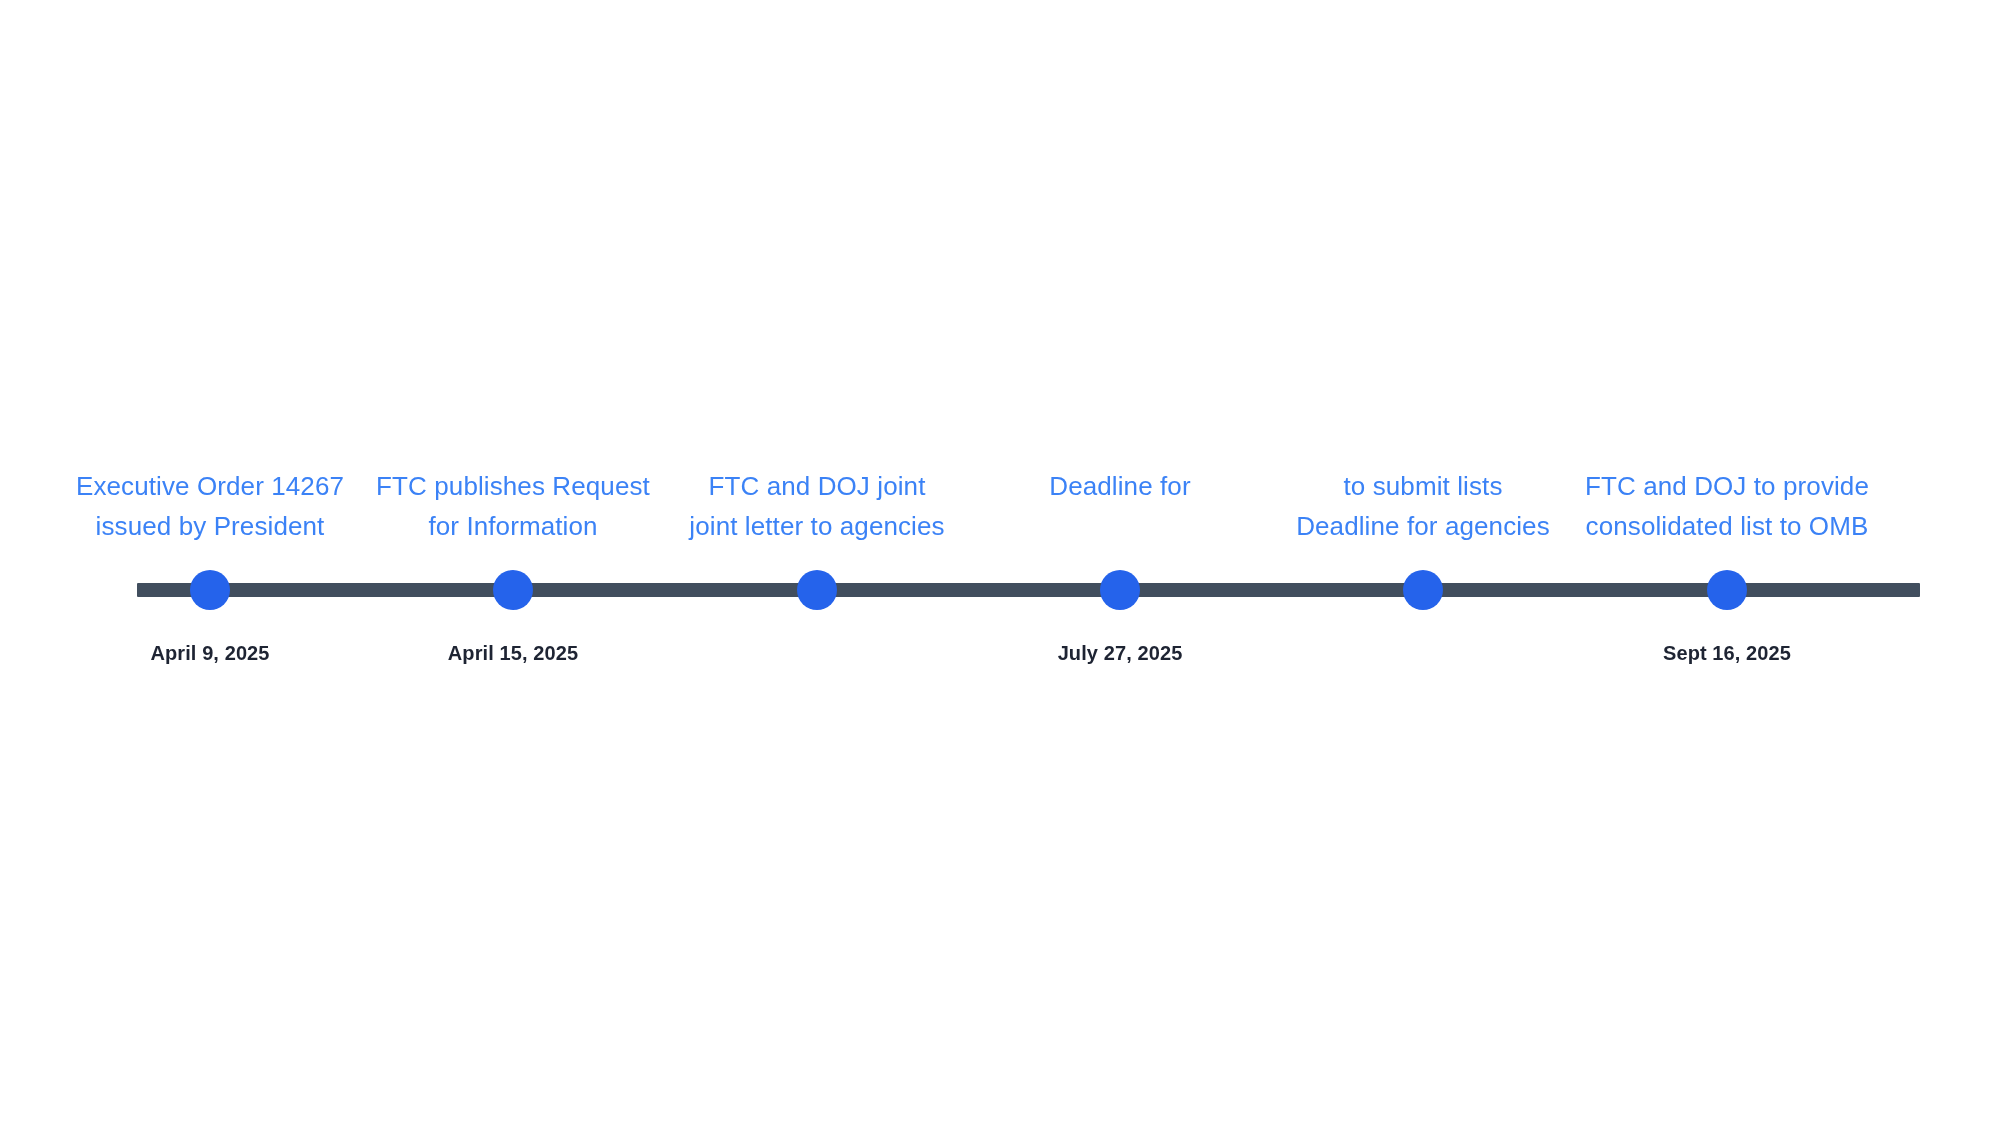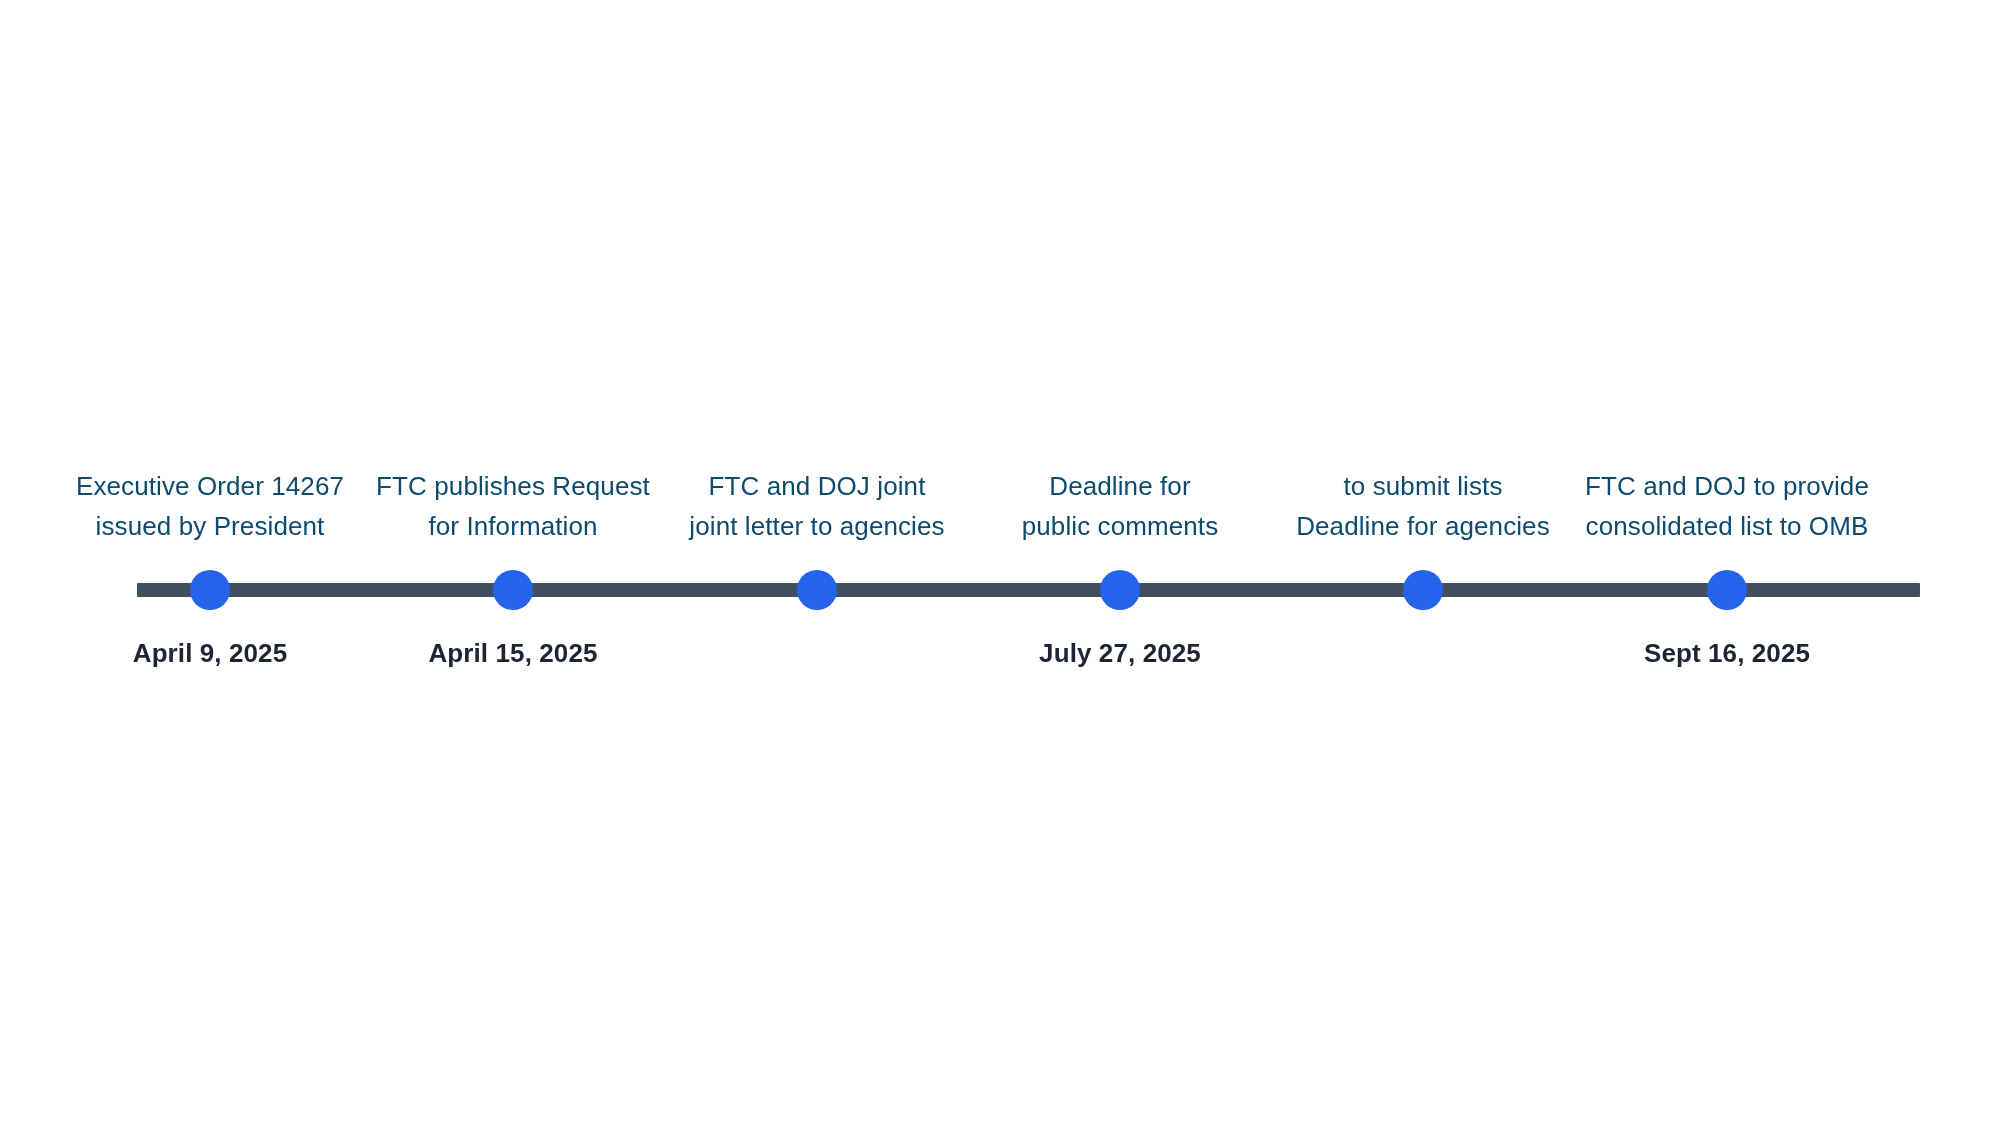--- a/index.html
+++ b/index.html
@@ -45,21 +45,21 @@
   }
 
   .milestone-label {
     position: absolute;
     left: 0;
     width: 340px;
     top: 466px;
     text-align: center;
     font-size: 26px;
     line-height: 40px;
-    color: #0c4a6e;
+    color: #3b82f6;
     font-weight: 400;
     letter-spacing: 0.1px;
     pointer-events: auto;
   }
 
   .milestone-dot {
     position: absolute;
     left: 50%;
     top: 590px;
     width: 40px;
@@ -70,21 +70,21 @@
     background: #2563eb;
     pointer-events: auto;
   }
 
   .milestone-date {
     position: absolute;
     left: 0;
     width: 340px;
     top: 636px;
     text-align: center;
-    font-size: 26px;
+    font-size: 20px;
     line-height: 34px;
     color: #1e2433;
     font-weight: 700;
     letter-spacing: 0.1px;
     pointer-events: auto;
   }
 
   .label-line {
     display: block;
   }
@@ -118,21 +118,20 @@
     <div class="milestone-label">
       <span class="label-line">FTC and DOJ joint</span>
       <span class="label-line">joint letter to agencies</span>
     </div>
     <div class="milestone-dot"></div>
   </div>
 
   <div class="milestone" style="left: 1120px;">
     <div class="milestone-label">
       <span class="label-line">Deadline for</span>
-      <span class="label-line">public comments</span>
     </div>
     <div class="milestone-dot"></div>
     <div class="milestone-date">July 27, 2025</div>
   </div>
 
   <div class="milestone" style="left: 1423px;">
     <div class="milestone-label">
       <span class="label-line">to submit lists</span>
       <span class="label-line">Deadline for agencies</span>
     </div>

